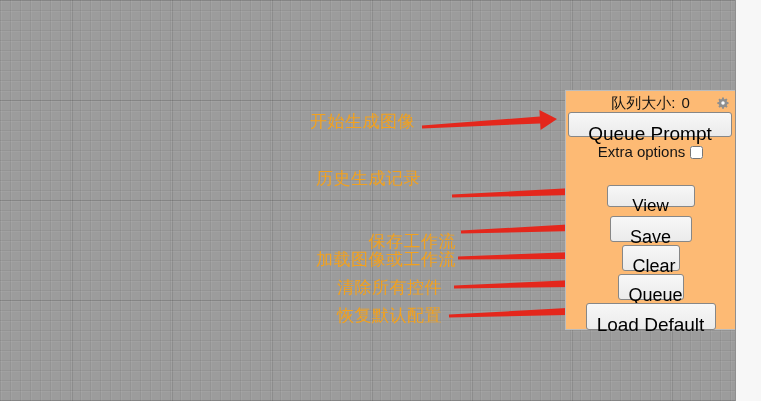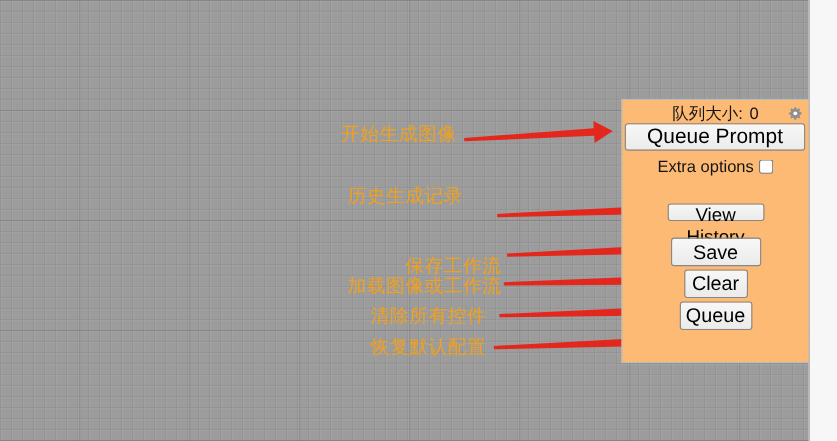--- a/index.html
+++ b/index.html
@@ -40,21 +40,21 @@
   .menu-panel .row { position:absolute; left:0; right:0; text-align:center; }
   .queue-size-row { top:3px; font-size:15px; color:#141414; }
   .queue-size-value { margin-left:6px; }
   .gear-button {
     position:absolute; top:5px; right:5px; width:14px; height:14px;
     cursor:pointer; line-height:0;
   }
   button {
     font-family:inherit; color:#000;
     background:linear-gradient(180deg,#f7f7f7,#ebebeb);
-    border:1px solid #878787; border-radius:3px; padding:0;
+    border:1px solid #878787; border-radius:3px; padding:10px;
     cursor:pointer;
     text-align:center;
   }
   .queue-prompt-btn {
     position:absolute; top:21px; left:2px; width:164px; height:25px;
     font-size:19px;
   }
   .extra-options-row { top:52px; font-size:15px; color:#141414; }
   .extra-options-checkbox {
     width:13px; height:13px; margin-left:5px; vertical-align:-2px;
@@ -129,13 +129,14 @@
   </div>
 
 
   <div class="row view-history-row">
     <button class="view-history-btn">View History</button>
   </div>
 
   <button class="centered-btn save-btn">Save</button>
   <button class="centered-btn load-btn">Clear</button>
   <button class="centered-btn clear-btn">Queue</button>
+  <button class="centered-btn load-default-btn">Load Default</button>
 </div>
 
 </body></html>

